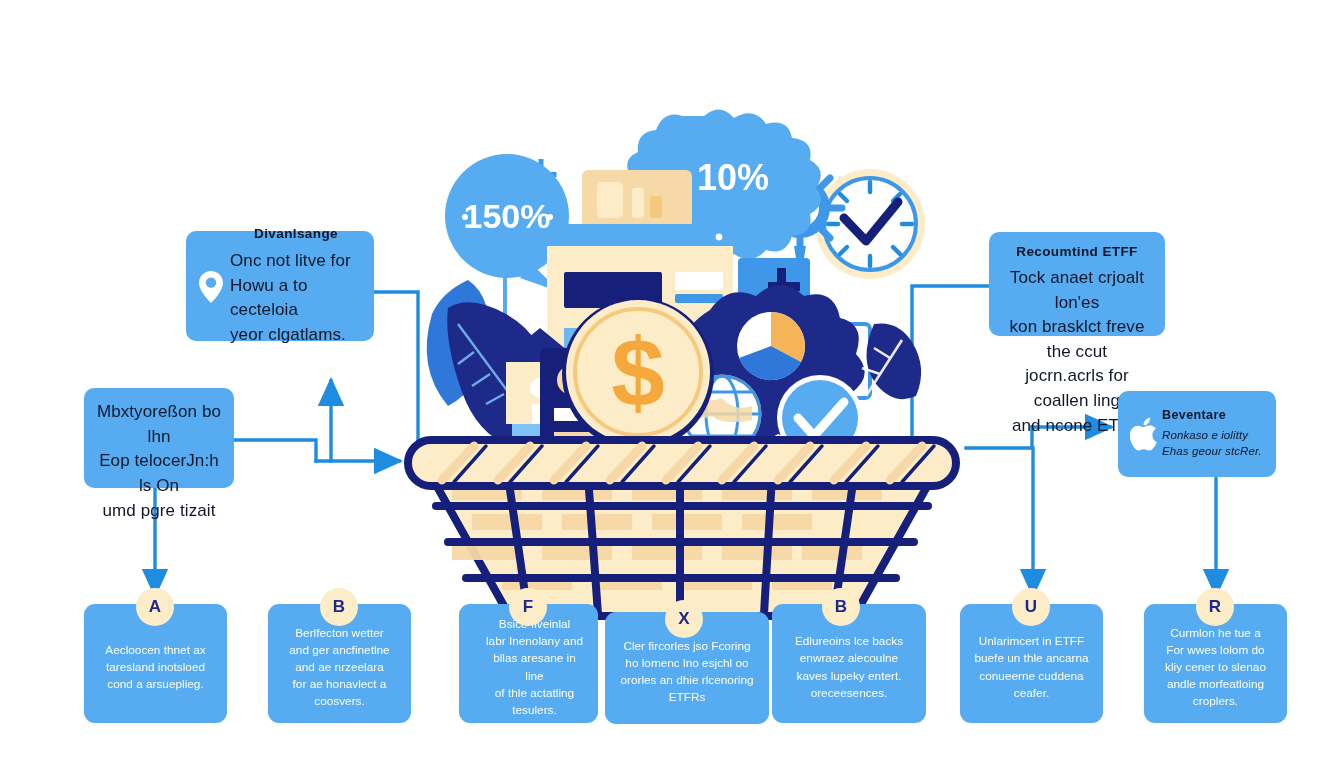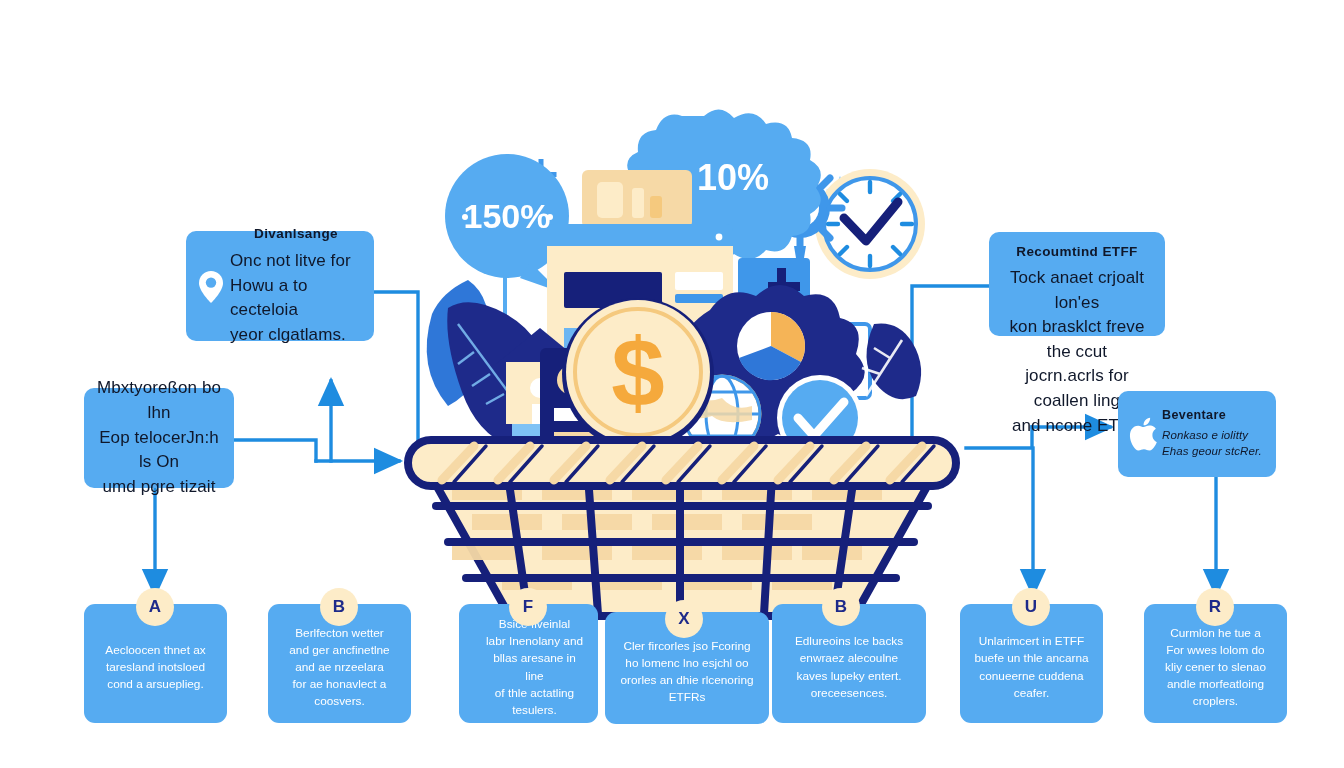--- a/index.html
+++ b/index.html
@@ -37,21 +37,21 @@
   #card-diversify .ct{margin:0 0 6px 0;text-align:center;}
   #card-diversify .cb{text-align:left;}
 
   
   #card-recommend{left:989px;top:232px;width:176px;height:104px;padding:12px 10px;}
   #card-recommend .ct{margin:0 0 5px 0;text-align:center;}
   #card-recommend .cb{text-align:center;}
 
   
   #card-midleft{left:84px;top:388px;width:150px;height:100px;padding:12px 11px;
-    display:flex;align-items:center;justify-content:center;}
+    display:flex;justify-content:center;}
   #card-midleft .cb{text-align:center;}
 
   
   #card-midright{left:1118px;top:391px;width:158px;height:86px;padding:10px 10px;}
   #card-midright .row{display:flex;align-items:center;height:100%;}
   #card-midright .txtcol{flex:1;}
   #card-midright .ct{margin:0 0 3px 0;text-align:left;font-size:12.5px;}
   #card-midright .cb{text-align:left;font-size:11.5px;font-style:italic;}
 
   

